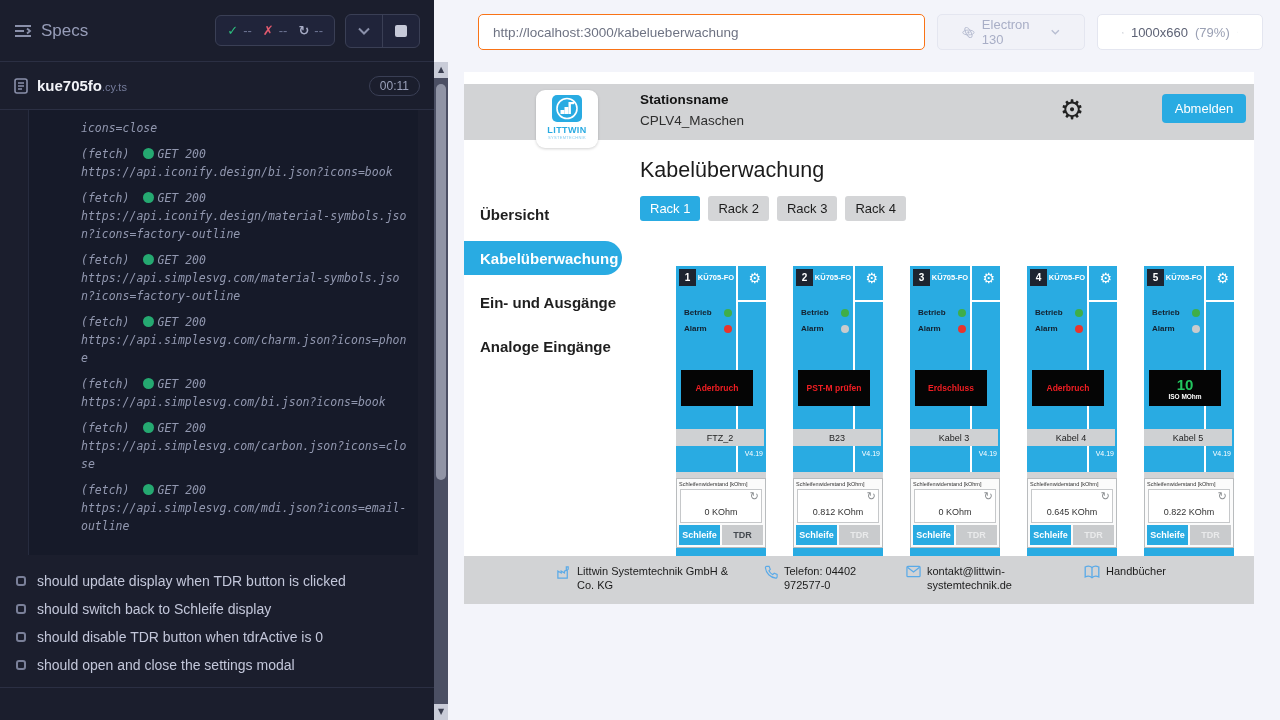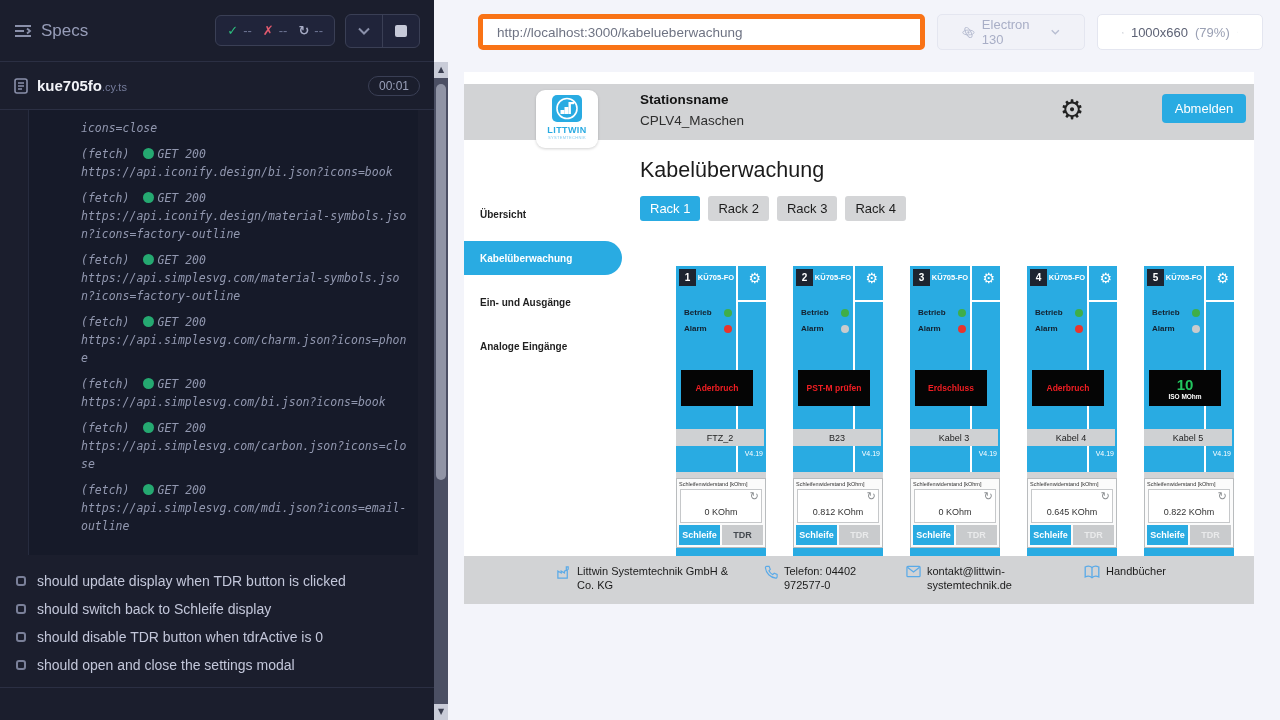--- a/index.html
+++ b/index.html
@@ -43,21 +43,21 @@
   
   .v-scroll { position:absolute; left:434px; top:62px; width:14px; height:658px; background:#4b4f63; }
   .v-scroll .arrow { position:absolute; left:0; width:14px; height:16px; background:#c9ccd8; color:#3a3e50;
                      font-size:8px; line-height:16px; text-align:center; cursor:pointer; font-family:"DejaVu Sans", sans-serif;}
   .v-scroll .arrow.up { top:0; }
   .v-scroll .arrow.down { bottom:0; }
   .v-scroll .thumb { position:absolute; left:2px; top:22px; width:10px; height:396px; background:#9094a5; border-radius:5px; cursor:grab; }
 
   
   .browser-bar { position:absolute; left:448px; top:0; width:832px; height:64px; display:flex; align-items:center; padding-left:30px; }
-  .url-input { width:447px; height:36px; background:#fff; border:5px solid #f97316; border-radius:5px;
+  .url-input { width:447px; height:36px; background:#fff; border:1px solid #f97316; border-radius:5px;
                padding:0 14px; font-size:13.5px; color:#6e7383; font-family:"Liberation Sans", sans-serif; }
   .selector { height:36px; display:flex; align-items:center; gap:7px; border-radius:5px; padding:0 24px; font-size:13px; cursor:pointer; }
   .sel-browser { margin-left:12px; width:148px; background:#f1f2f8; border:1px solid #e4e6f0; color:#a8aec6; }
   .sel-viewport { margin-left:12px; width:166px; background:#fff; border:1px solid #e4e6f0; color:#5d6275; }
   .sel-viewport .zoom-pct { color:#9aa0b4; }
   .chev { width:10px; height:6px; margin-left:auto; }
 
   
   .app { position:absolute; left:464px; top:72px; width:790px; height:532px; background:#fff; display:flex; flex-direction:column; }
   .app-topgap { height:12px; background:#fff; }
@@ -69,21 +69,21 @@
   .station { position:absolute; left:176px; top:8px; }
   .station-label { font-size:13.5px; font-weight:bold; color:#141414; }
   .station-name { font-size:13.5px; color:#2e2e2e; margin-top:6px; }
   .hdr-gear { position:absolute; left:596px; top:6px; font-size:27px; color:#222; cursor:pointer;
               font-family:"DejaVu Sans", sans-serif; line-height:40px;}
   .logout-btn { position:absolute; right:8px; top:10px; width:84px; height:29px; background:#29abe2; color:#fff;
                 border:none; border-radius:4px; font-size:13px; font-family:"Liberation Sans", sans-serif; cursor:pointer; }
 
   .app-body { flex:1; display:flex; position:relative; background:#fff; }
   .nav { width:176px; padding-top:52px; flex:none; }
-  .nav-item { height:44px; display:flex; align-items:center; padding-left:16px; font-size:10px; font-weight:bold; color:#1f1f1f; cursor:pointer; }
+  .nav-item { height:44px; display:flex; align-items:center; padding-left:16px; font-size:15px; font-weight:bold; color:#1f1f1f; cursor:pointer; }
   .nav-item.active-slot { padding-left:0; }
   .nav-pill { width:158px; height:34px; background:#29abe2; color:#fff; border-radius:0 18px 18px 0;
               display:flex; align-items:center; padding-left:16px; }
   .content { flex:1; position:relative; padding:18px 0 0 0; }
   .page-title { font-size:21.5px; font-weight:normal; color:#1b1b1b; }
   .tabs { display:flex; gap:8px; margin-top:13px; }
   .tab { height:25px; line-height:25px; padding:0 10px; font-size:13px; background:#d4d5d7; color:#1d1d1d; border-radius:3px; cursor:pointer; }
   .tab.active { background:#29abe2; color:#fff; }
 
   
@@ -171,21 +171,21 @@
     </div>
   </div>
 
   <div class="spec-row">
     <svg width="14" height="16" viewBox="0 0 14 16">
       <rect x="1" y="1" width="12" height="14" rx="2" fill="none" stroke="#8a90aa" stroke-width="1.6"></rect>
       <path d="M4 5h6M4 8h6M4 11h4" stroke="#8a90aa" stroke-width="1.3"></path>
     </svg>
     <span class="spec-name"><span>kue705fo</span><span class="spec-ext">.cy.ts</span></span>
     <div class="rh-spacer"></div>
-    <span class="timer-badge">00:01</span>
+    <span class="timer-badge">00:11</span>
   </div>
 
   <div class="log">
     <div class="log-entry"><span class="log-url">icons=close</span></div>
 
     <div class="log-entry">
       <div><span>(fetch)</span><span class="dot"></span><span>GET 200</span></div>
       <div class="log-url">https://api.iconify.design/bi.json?icons=book</div>
     </div>
     <div class="log-entry">

